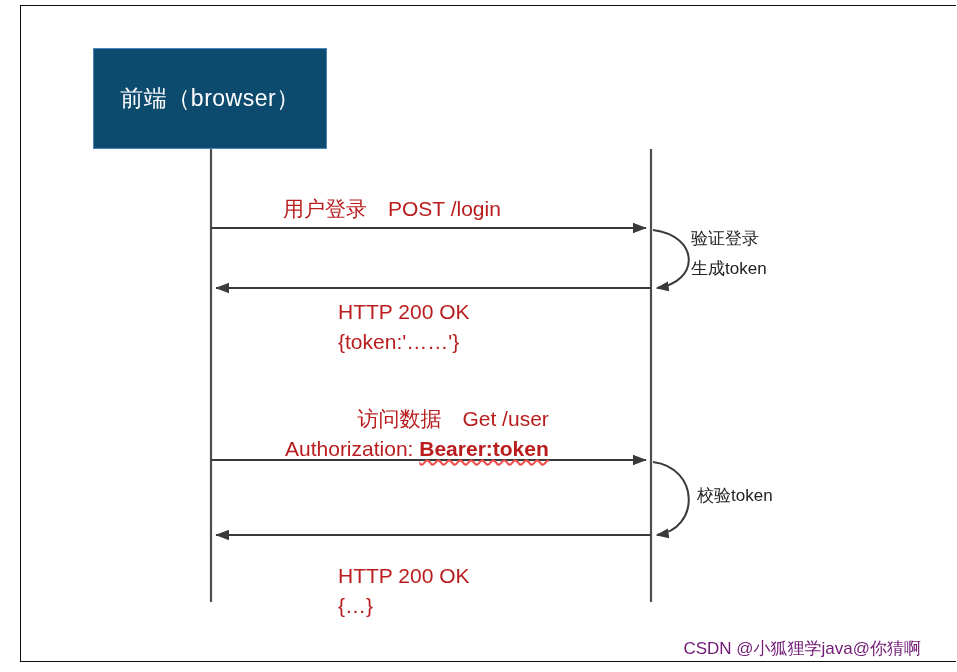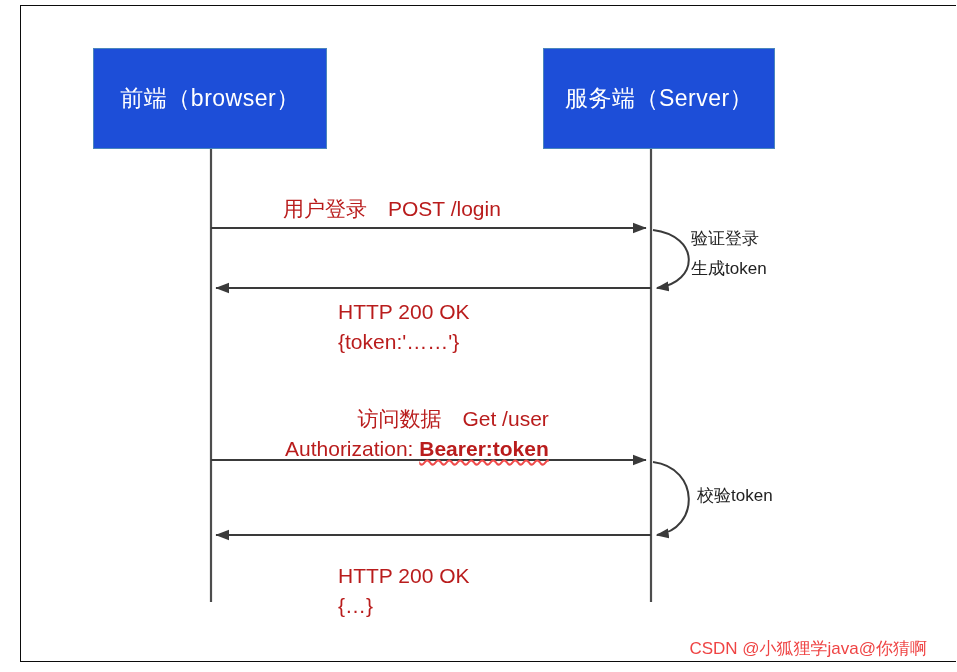--- a/index.html
+++ b/index.html
@@ -31,21 +31,21 @@
     pointer-events: none;
   }
   #diagram-svg {
     position: absolute;
     left: 0;
     top: 0;
   }
   
   .participant-box {
     position: absolute;
-    background: #1d4ed8;
+    background: #0c4a6e;
     border: 1px solid #4a86bd;
     box-sizing: border-box;
     display: flex;
     align-items: center;
     justify-content: center;
     color: #ffffff;
     font-size: 23px;
     letter-spacing: 0.5px;
     white-space: nowrap;
   }
@@ -82,23 +82,23 @@
     position: absolute;
     color: #222222;
     font-size: 17px;
     line-height: 30px;
     white-space: nowrap;
   }
   .loop-note .line { display: block; }
   
   #watermark {
     position: absolute;
-    right: 30px;
+    right: 36px;
     bottom: 12px;
-    color: #ef4444;
+    color: #701a75;
     font-size: 17px;
     white-space: nowrap;
     margin-top: 16px;
   }
 </style>
 </head>
 <body>
 
 <div id="canvas">
 
@@ -131,23 +131,20 @@
 
     <path d="M 653 462 C 700 468, 700 529, 657 535" fill="none" stroke="#3a3a3a" stroke-width="2" marker-end="url(#arrow-loop)"></path>
 
     <line x1="651" y1="535" x2="216" y2="535" stroke="#3a3a3a" stroke-width="2" marker-end="url(#arrow-left)"></line>
   </svg>
 
   <div class="participant-box" id="participant-client">
     <span>前端（browser）</span>
   </div>
 
-  <div class="participant-box" id="participant-server">
-    <span>服务端（Server）</span>
-  </div>
 
   <div class="msg-label" style="left:283px; top:194px;">
     <span class="line">用户登录　POST /login</span>
   </div>
 
   <div class="msg-label" style="left:338px; top:297px;">
     <span class="line">HTTP 200 OK</span>
     <span class="line">{token:'……'}</span>
   </div>
 

